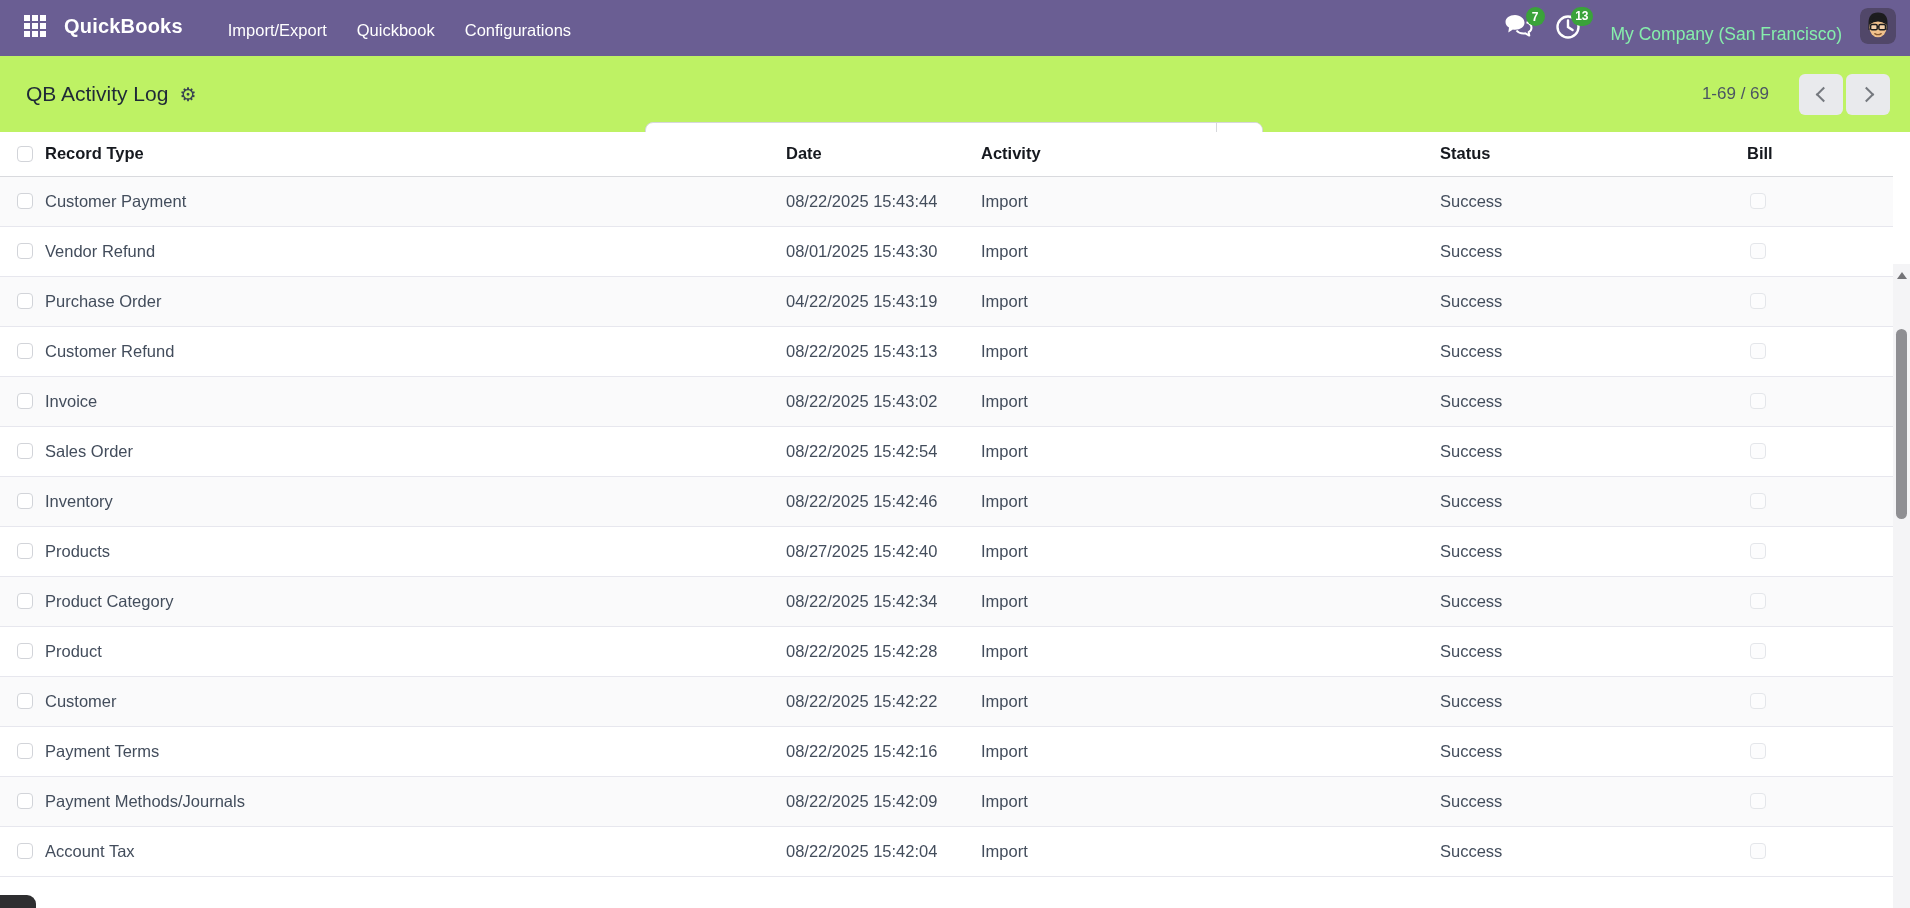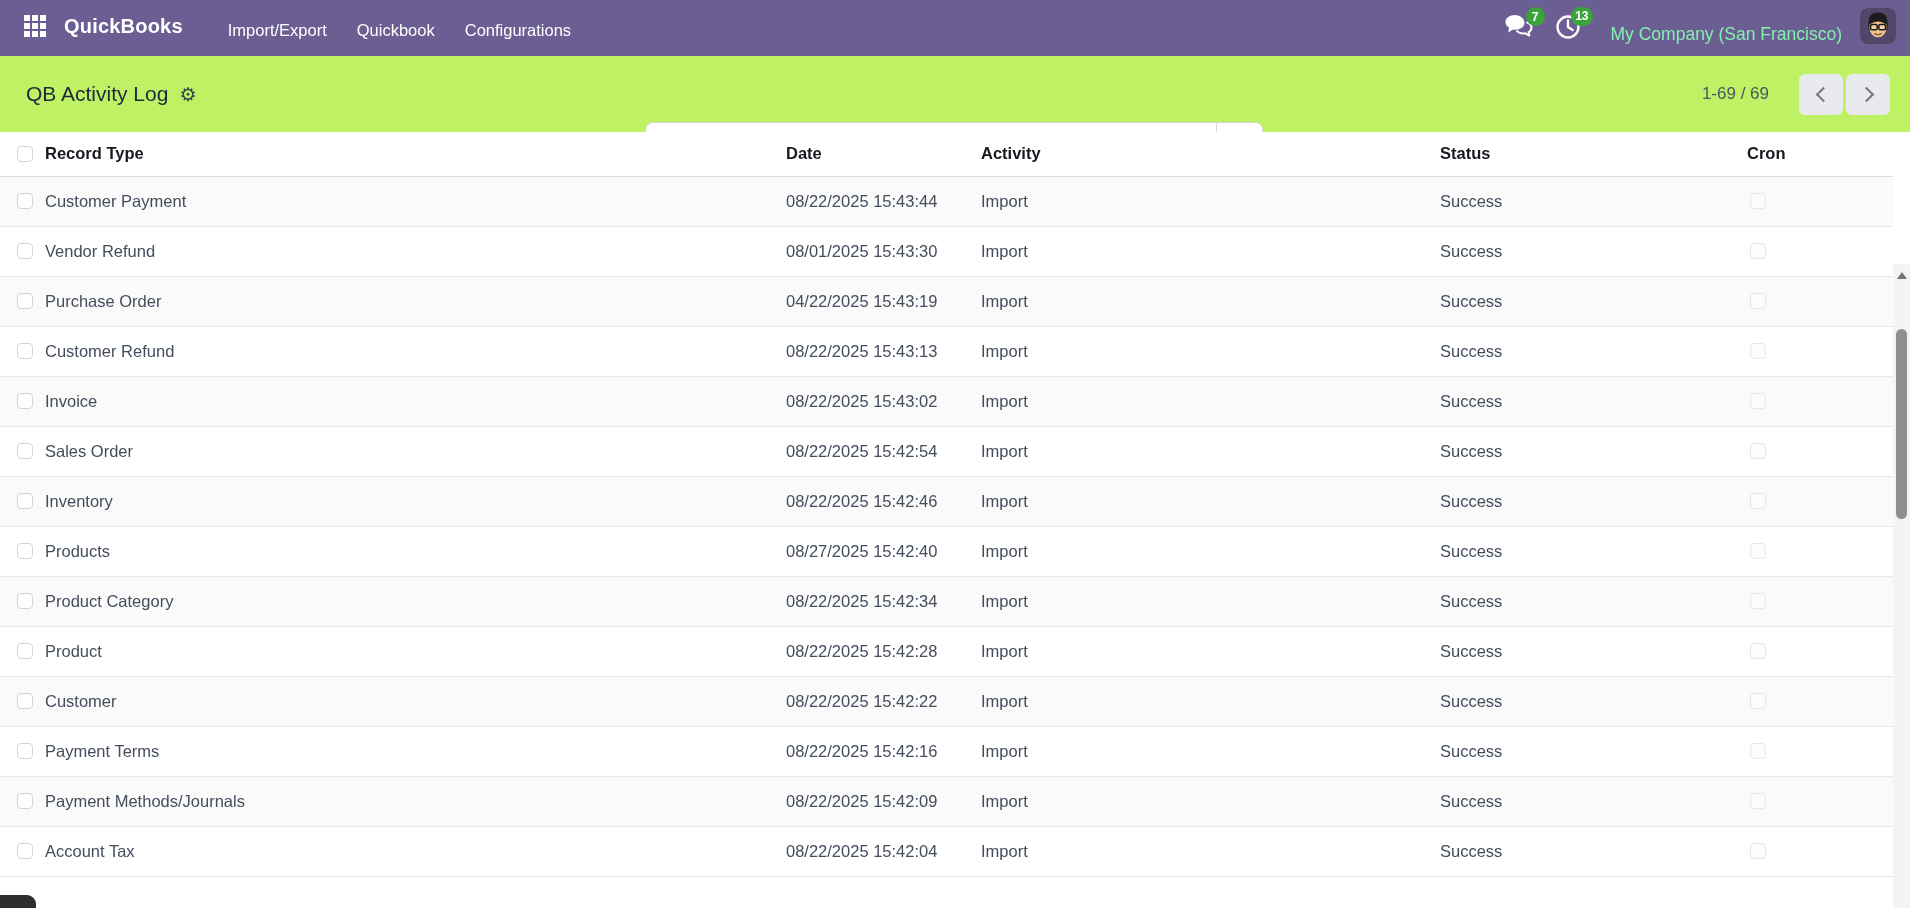--- a/index.html
+++ b/index.html
@@ -211,21 +211,21 @@
       </colgroup>
       <thead>
         <tr>
           <th class="col-check">
               <input type="checkbox" class="cb" style="">
             </th>
           <th>Record Type</th>
           <th>Date</th>
           <th>Activity</th>
           <th>Status</th>
-          <th>Cron</th>
+          <th>Bill</th>
         </tr>
       </thead>
       <tbody>
           <tr class="data-row">
     <td class="col-check">
               <input type="checkbox" class="cb" style="">
             </td>
     <td>Customer Payment</td>
     <td>08/22/2025 15:43:44</td>
     <td>Import</td>

